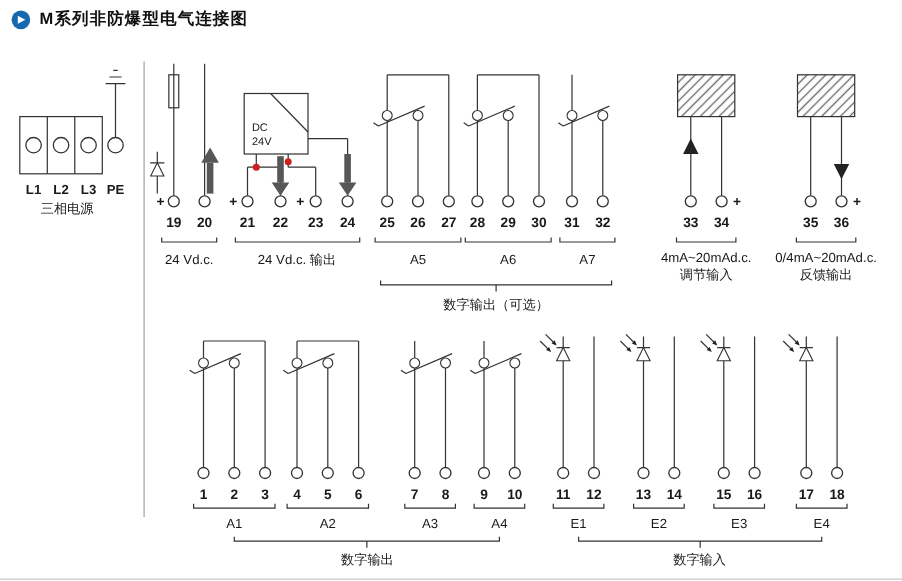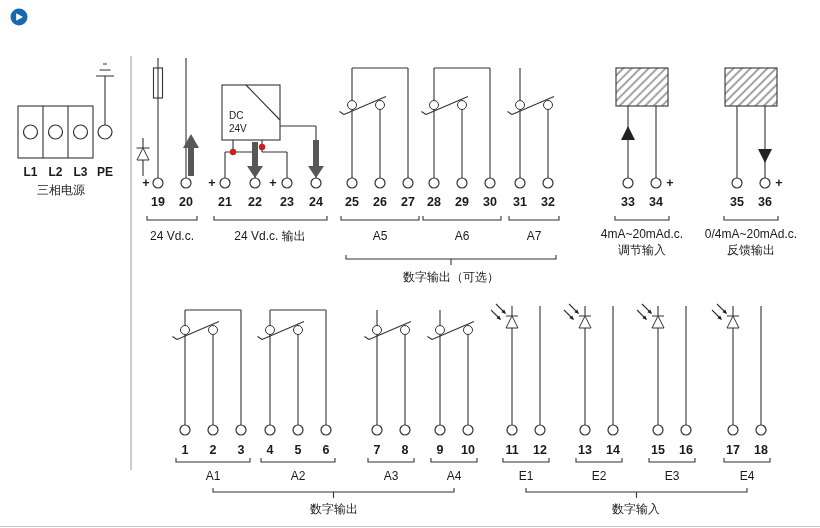--- a/index.html
+++ b/index.html
@@ -25,20 +25,21 @@
 </head>
 <body>
 
 <div class="page">
 
   <div class="title-row">
     <svg width="18" height="18" viewBox="0 0 18 18">
       <circle cx="9" cy="9" r="8.5" fill="#1769ae"></circle>
       <path d="M6.2,5.3 L13,9 L6.2,12.7 Z" fill="#ffffff"></path>
     </svg>
+    <h1>M系列非防爆型电气连接图</h1>
   </div>
 
   <svg class="diagram" width="820" height="528" viewBox="0 0 820 528">
     <defs>
       <pattern id="hatch" patternUnits="userSpaceOnUse" width="6" height="6" patternTransform="rotate(45)">
         <line x1="3" y1="0" x2="3" y2="6" stroke="#666" stroke-width="1.2"></line>
       </pattern>
       <g id="co-top">
         <path class="w" d="M0,0 H56 M56,0 V110 M0,0 V32.5 M0,41.5 V110 M28,41.5 V110"></path>
         <circle class="contact" cx="0" cy="37" r="4.5"></circle>

